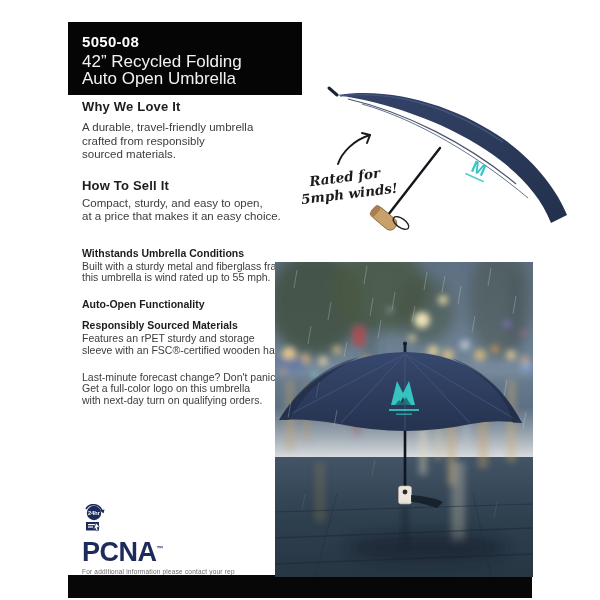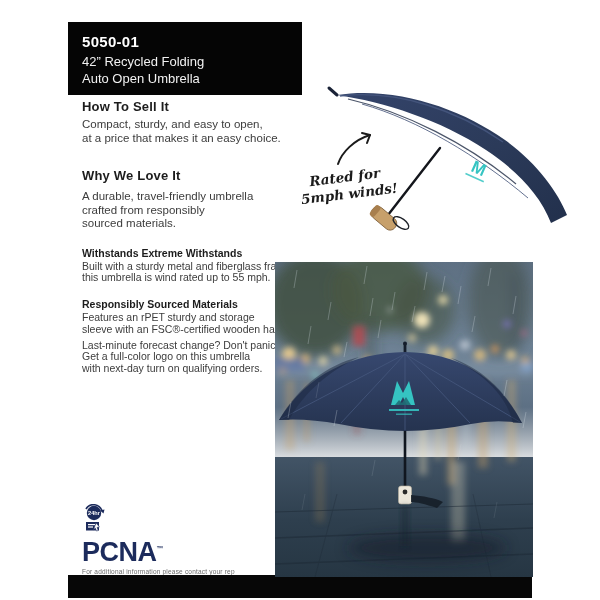--- a/index.html
+++ b/index.html
@@ -2,74 +2,75 @@
 <html><head>
 <meta charset="utf-8">
 <style>
   html,body{margin:0;padding:0;background:#e8e8e8;}
   .page{position:relative;width:600px;height:600px;background:#ffffff;overflow:hidden;
         font-family:"Liberation Sans",sans-serif;color:#2e2e2e;}
   
   .header-box{position:absolute;left:68px;top:22px;width:234px;height:73px;background:#050505;
               box-sizing:border-box;padding:11px 0 0 14px;}
   .header-sku{color:#ffffff;font-size:15px;font-weight:bold;letter-spacing:.3px;margin:0 0 3px 0;}
-  .header-title{color:#f2f2f2;font-size:13px;line-height:17px;white-space:pre-line;margin:0;}
+  .header-title{color:#f2f2f2;font-size:17px;line-height:17px;white-space:pre-line;margin:0;}
   
   .left-col{position:absolute;left:82px;top:99px;width:218px;}
   .sec h3{margin:0;color:#1c1c1c;}
   .sec p{margin:0;white-space:pre-line;color:#3c3c3c;}
   .sec-large h3{font-size:13px;letter-spacing:.2px;}
   .sec-large p{font-size:11.5px;line-height:13.5px;}
   .s1 h3{margin-bottom:7px;} .s1{margin-bottom:16px;}
   .s2 h3{margin-bottom:4px;} .s2{margin-bottom:23px;}
   .sec-small h3{font-size:10.5px;margin-bottom:2px;}
   .sec-small p{font-size:10.5px;line-height:11.8px;}
   .s3{margin-bottom:14px;} .s4{margin-bottom:12px;} .s5{margin-bottom:9px;}
-  .s6{margin-bottom:4px;} .s7{margin-bottom:0;}
+  .s6{margin-bottom:15px;} .s7{margin-bottom:0;}
   
   .footer{position:absolute;left:82px;top:504px;}
   .badge-icon{display:block;}
   .brand-row{margin-top:2px;font-weight:bold;color:#1c2b5c;font-size:27px;letter-spacing:-.5px;line-height:26px;}
   .brand-tm{font-size:7px;vertical-align:super;letter-spacing:0;}
   .footer-note{margin-top:3px;font-size:6.5px;color:#6a6a6a;letter-spacing:.2px;}
   .bottom-bar{position:absolute;left:68px;top:575px;width:464px;height:23px;background:#070707;}
   
   .hero-art{position:absolute;left:300px;top:80px;width:292px;height:152px;}
   .photo-art{position:absolute;left:275px;top:262px;width:258px;height:315px;}
   .hand{font-family:"DejaVu Serif",serif;font-style:italic;font-weight:bold;}
 </style>
 </head>
 <body>
 
 <div class="page">
 
   <div class="header-box">
-    <p class="header-sku">5050-01</p>
+    <p class="header-sku">5050-08</p>
     <p class="header-title">42” Recycled Folding
 Auto Open Umbrella</p>
   </div>
 
   <div class="left-col">
-    <div class="sec sec-large s2">
-      <h3>How To Sell It</h3>
-      <p>Compact, sturdy, and easy to open,
-at a price that makes it an easy choice.</p>
-    </div>
     <div class="sec sec-large s1">
       <h3>Why We Love It</h3>
       <p>A durable, travel-friendly umbrella
 crafted from responsibly
 sourced materials.</p>
     </div>
+    <div class="sec sec-large s2">
+      <h3>How To Sell It</h3>
+      <p>Compact, sturdy, and easy to open,
+at a price that makes it an easy choice.</p>
+    </div>
     <div class="sec sec-small s3">
-      <h3>Withstands Extreme Withstands</h3>
+      <h3>Withstands Umbrella Conditions</h3>
       <p>Built with a sturdy metal and fiberglass frame,
 this umbrella is wind rated up to 55 mph.</p>
     </div>
     <div class="sec sec-small s5">
+      <h3>Auto-Open Functionality</h3>
     </div>
     <div class="sec sec-small s6">
       <h3>Responsibly Sourced Materials</h3>
       <p>Features an rPET sturdy and storage
 sleeve with an FSC®-certified wooden handle.</p>
     </div>
     <div class="sec sec-small s7">
       <p>Last-minute forecast change? Don't panic.
 Get a full-color logo on this umbrella
 with next-day turn on qualifying orders.</p>

